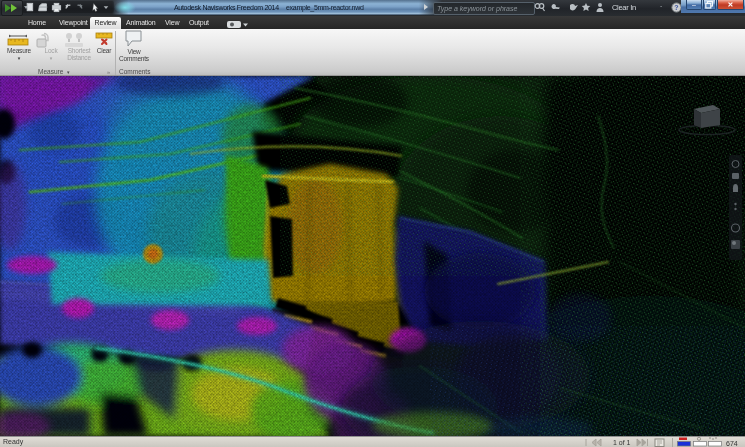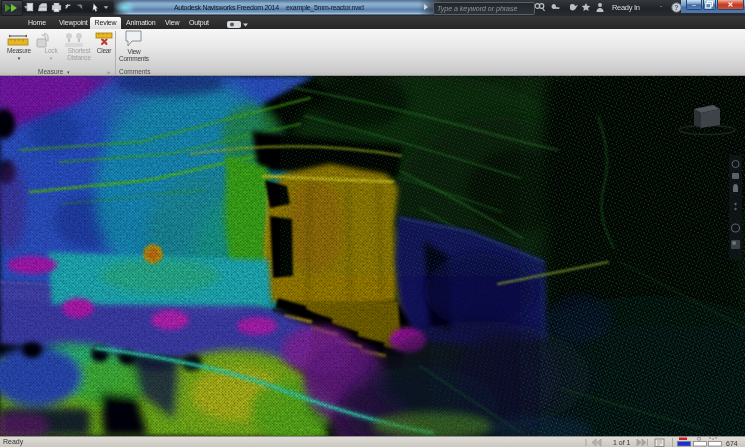--- a/index.html
+++ b/index.html
@@ -78,21 +78,21 @@
       <circle cx="3.5" cy="4" r="2.3" fill="none" stroke="#b9bfc4" stroke-width="1.2"></circle>
           <circle cx="7.5" cy="4" r="2.3" fill="none" stroke="#b9bfc4" stroke-width="1.2"></circle>
           <path d="M8.5 6l2 3" stroke="#b9bfc4" stroke-width="1.2"></path>
       <path d="M20 2a2.5 2.5 0 1 0 1 4.8l4 .2.8-1.6-4-.4A2.5 2.5 0 0 0 20 2z"></path>
       <path d="M36 3c2-2 5-1 5 1l3-1-2 3c-1 3-5 3-6 1z"></path>
       <path d="M52 1l1.3 2.7 3 .4-2.2 2 .5 3-2.6-1.5L49.4 9l.5-3-2.2-2 3-.4z"></path>
       <circle cx="66" cy="3" r="2"></circle>
           <path d="M62.5 10c0-2.5 1.5-4 3.5-4s3.5 1.5 3.5 4z"></path>
     </g>
   </svg>
-  <div class="t" style="left:612px;top:3px;font-size:7.5px;color:#d7dce0;">Ready In</div>
+  <div class="t" style="left:612px;top:3px;font-size:7.5px;color:#d7dce0;">Clear In</div>
   <div class="t" style="left:660px;top:2px;color:#9aa0a5;">-</div>
   <svg class="qat" style="left:671px;top:2px" width="11" height="11" viewBox="0 0 11 11">
     <circle cx="5.5" cy="5.5" r="4.6" fill="#caccce" stroke="#7e8488"></circle>
     <text x="5.5" y="8" font-size="7" text-anchor="middle" fill="#3a55a0" font-family="Liberation Sans" font-weight="bold">?</text>
   </svg>
   <div style="position:absolute;left:681px;top:0;width:64px;height:13px;background:linear-gradient(#a6c4e0,#789fc8 38%,#486ea2 55%,#4f78ae);"></div>
   <div class="winbtn" style="left:686px;width:16px;background:linear-gradient(#cfe0f2,#89aed4 35%,#3f68a2 55%,#537fb4);">–</div>
   <div class="winbtn" style="left:703px;width:13px;background:linear-gradient(#cfe0f2,#89aed4 35%,#3f68a2 55%,#537fb4);padding:0;"><svg width="9" height="8" viewBox="0 0 9 8" style="margin-top:1px">
           <rect x="2.5" y="0.5" width="5" height="4.5" fill="none" stroke="#f4f8fb" stroke-width="1.2"></rect>
           <rect x="0.8" y="2.5" width="5" height="4.5" fill="#5c84b6" stroke="#f4f8fb" stroke-width="1.2"></rect>

